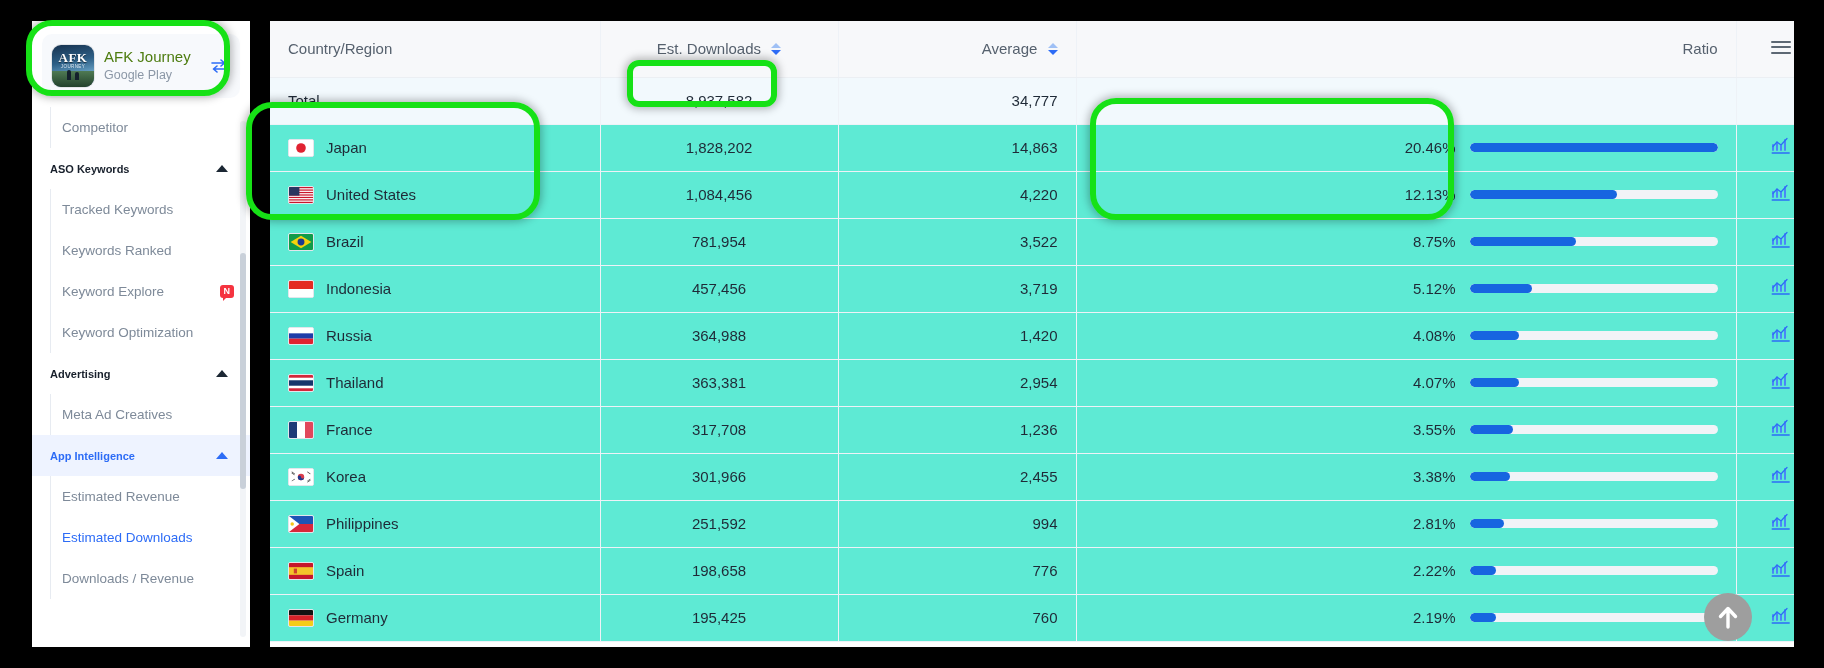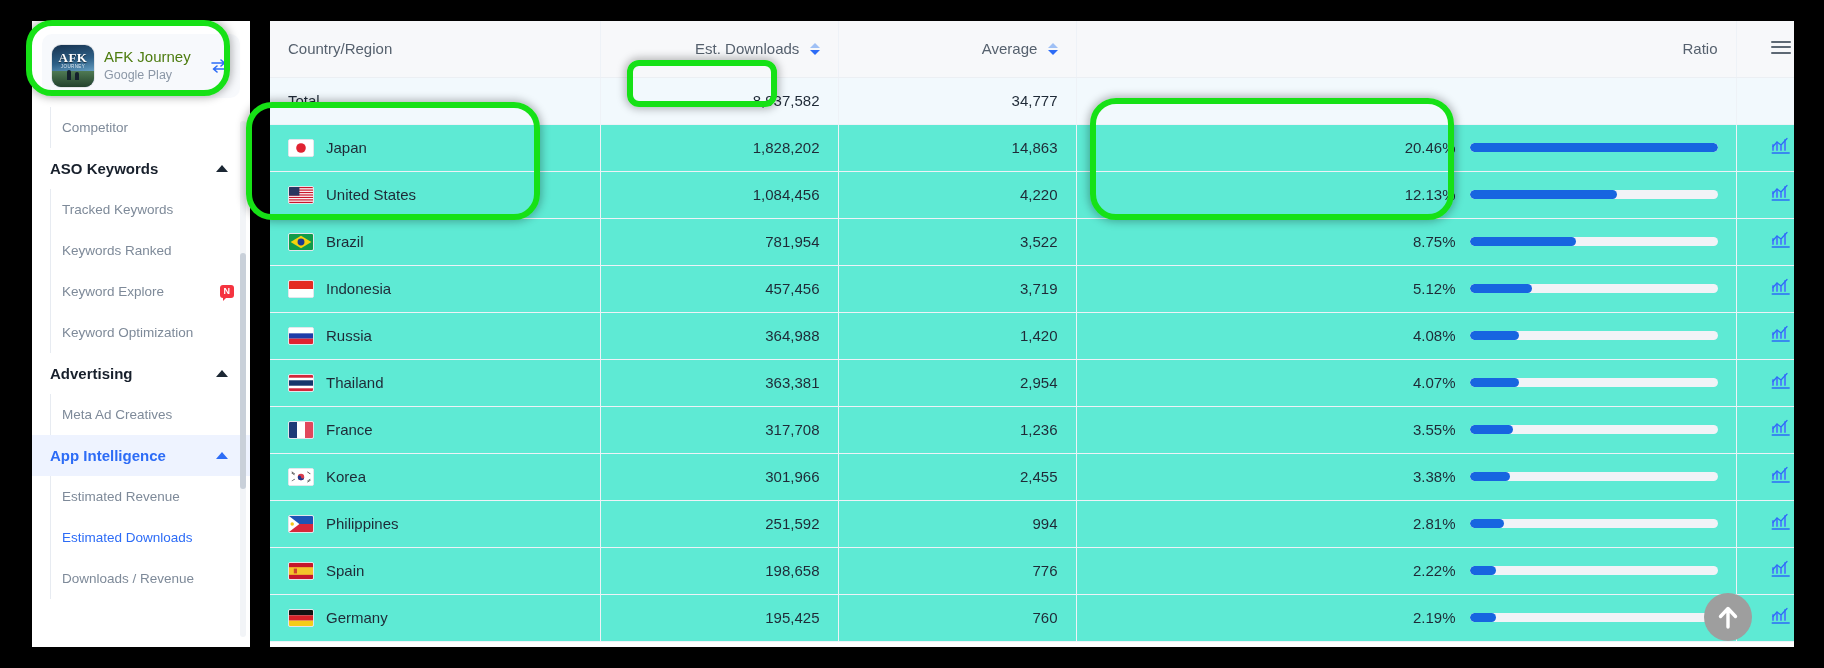--- a/index.html
+++ b/index.html
@@ -83,21 +83,21 @@
     font-size: 13.5px; color: #7e8a99;
   }
   .nav-sub.active { color: #2d6cf6; }
   .nav-group-line {
     position: absolute; left: 18px; top: 0; bottom: 0; width: 1px;
     background: #e7ebf1;
   }
   .nav-head {
     height: 41px; display: flex; align-items: center;
     padding: 0 18px 0 18px;
-    font-size: 15px; font-weight: bold; color: #18202c;
+    font-size: 11px; font-weight: bold; color: #18202c;
     justify-content: space-between;
   }
   .nav-head.active { color: #2d6cf6; background: #eef3ff; }
   .caret { width: 0; height: 0; border-left: 6px solid transparent;
            border-right: 6px solid transparent; border-bottom: 7px solid #1b2733; margin-right: 4px;}
   .nav-head.active .caret { border-bottom-color: #2d6cf6; }
   .badge-n {
     background: #f5333f; color: #fff; font-size: 9px; font-weight: bold;
     border-radius: 3px; padding: 1px 4px; line-height: 11px;
     margin-left: auto; margin-right: 16px; position: relative;
@@ -135,21 +135,21 @@
     padding: 0 18px;
   }
   .tbl td {
     height: 47px;
     font-size: 15px; color: #1f2a37;
     border-bottom: 1px solid #eef2f7;
     padding: 0 18px;
     background: #5eead4;
   }
   .col-country { width: 330px; text-align: left; }
-  .col-dl      { width: 238px; text-align: right; }
+  .col-dl      { width: 238px; text-align: center; }
   .col-avg     { width: 238px; text-align: right; }
   .col-ratio   { width: 660px; text-align: right; }
   .col-icon    { width: 90px;  text-align: center; }
   th.col-country, td.col-country { text-align: left; }
   th.vline, td.vline { border-left: 1px solid #eef2f7; }
 
   .sorter { display: inline-block; width: 10px; margin-left: 6px; position: relative; vertical-align: -1px;}
   .sorter i { display:block; width:0;height:0; border-left:5px solid transparent; border-right:5px solid transparent; }
   .sorter i.up { border-bottom:5px solid #9fc0f5; margin-bottom:2px;}
   .sorter i.dn { border-top:5px solid #2d6cf6; }

